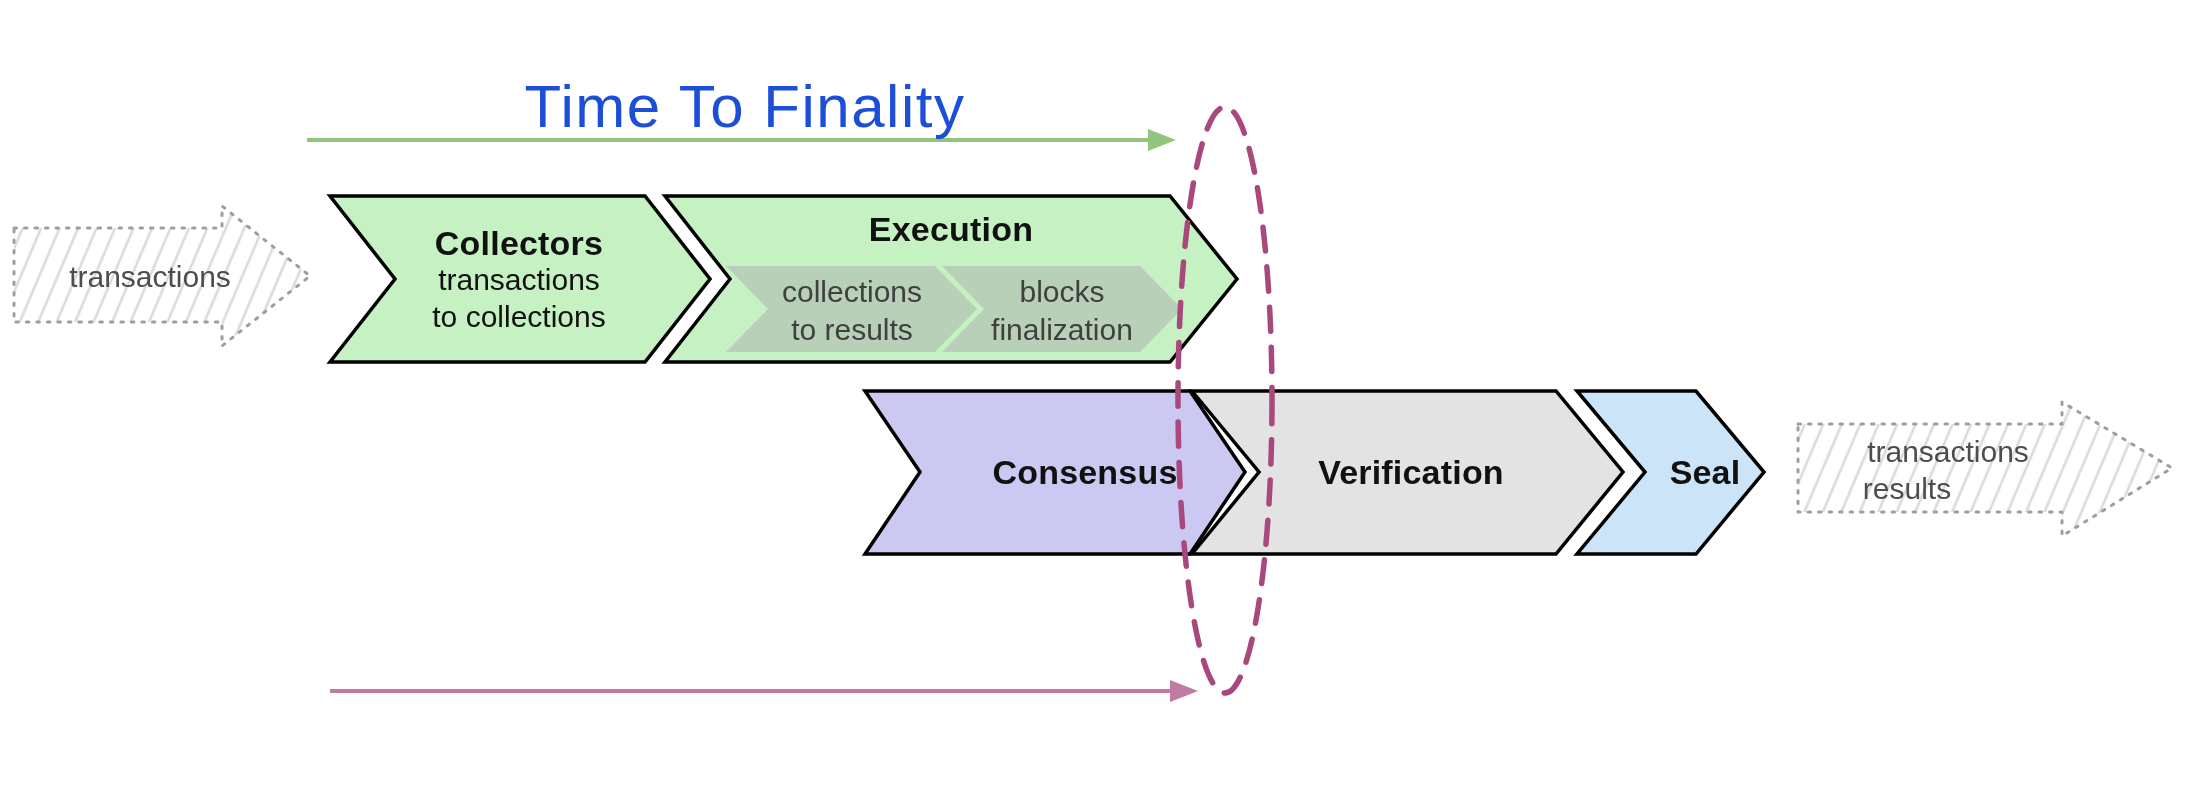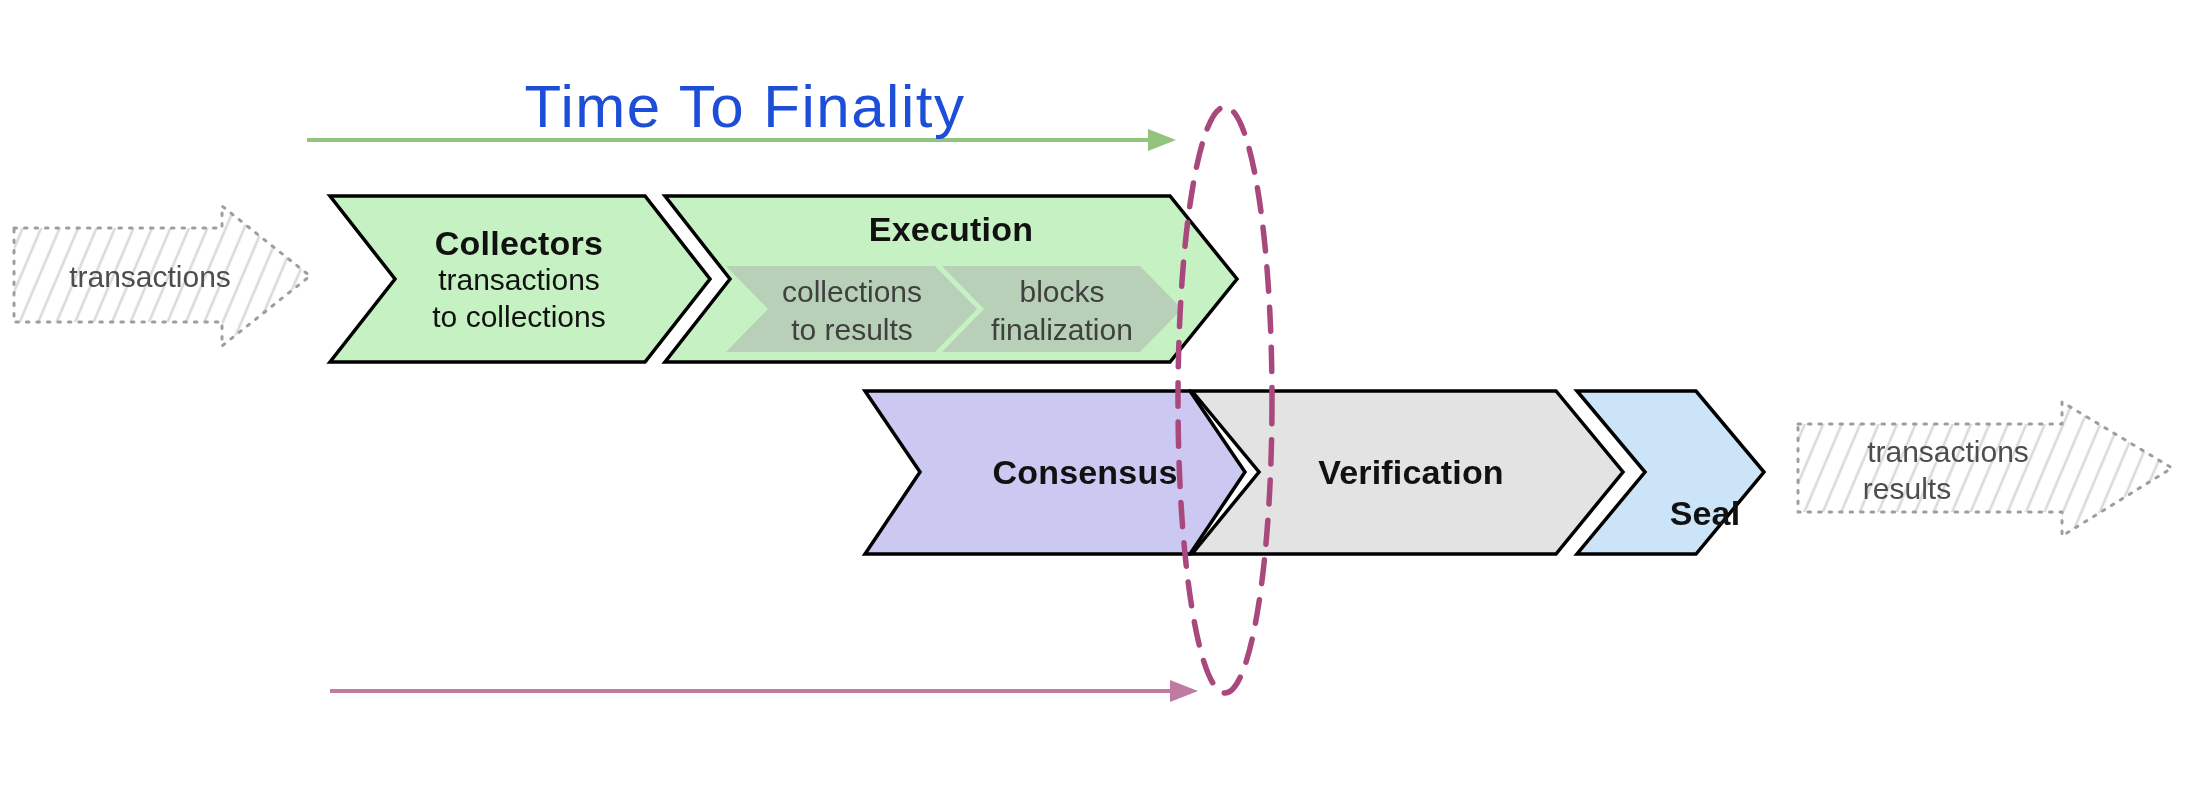--- a/index.html
+++ b/index.html
@@ -85,21 +85,21 @@
     <div class="t stage-line" style="left:519px;top:317px;">to collections</div>
 
     <div class="t stage-title" style="left:951px;top:229px;">Execution</div>
     <div class="t sub-line" style="left:852px;top:292px;">collections</div>
     <div class="t sub-line" style="left:852px;top:330px;">to results</div>
     <div class="t sub-line" style="left:1062px;top:292px;">blocks</div>
     <div class="t sub-line" style="left:1062px;top:330px;">finalization</div>
 
     <div class="t stage-title" style="left:1085px;top:472px;">Consensus</div>
     <div class="t stage-title" style="left:1411px;top:472px;">Verification</div>
-    <div class="t stage-title" style="left:1705px;top:472px;margin-top:41px;">Seal</div>
+    <div class="t stage-title" style="left:1705px;top:472px;">Seal</div>
 
     <div class="t sketch-label" style="left:1948px;top:452px;">transactions</div>
     <div class="t sketch-label" style="left:1907px;top:489px;">results</div>
 
   </div>
 
   <svg class="layer" id="ellipse-layer" viewBox="0 0 2194 806">
     <ellipse cx="1225" cy="400" rx="47" ry="293" fill="none" stroke-width="5.5" stroke-dasharray="24 16" stroke-linecap="round" stroke="#a8487c"></ellipse>
   </svg>
 

